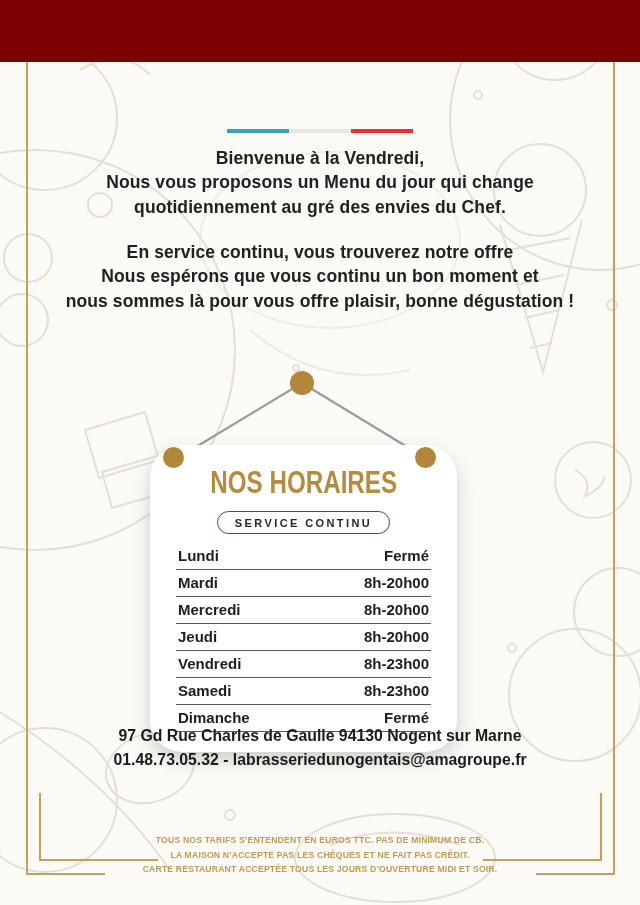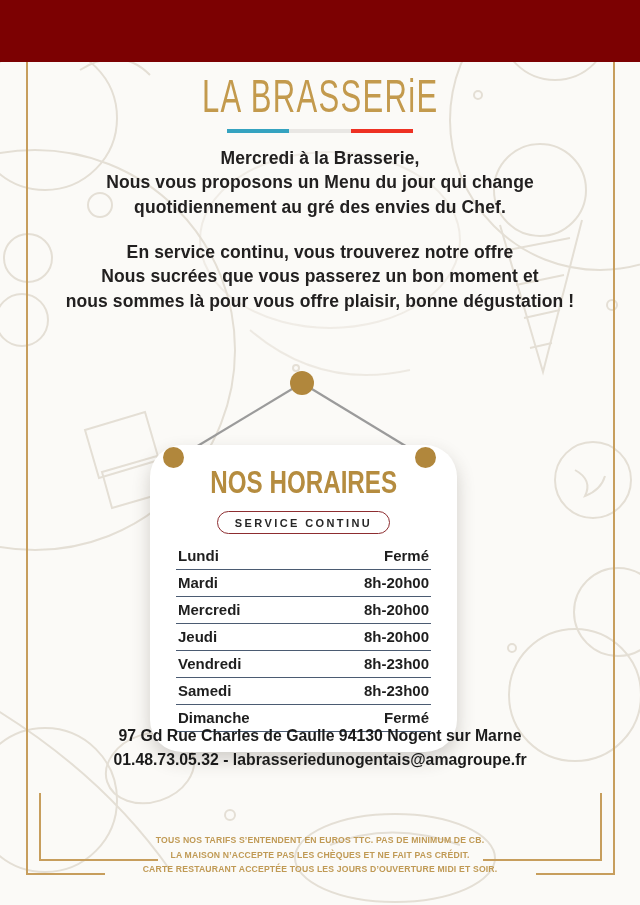--- a/index.html
+++ b/index.html
@@ -148,37 +148,34 @@
     <span class="fl-h"></span>
     <span class="fr-h"></span>
     <span class="fli-v"></span>
     <span class="fri-v"></span>
     <span class="fli-h"></span>
     <span class="fri-h"></span>
   </div>
 
   <header class="band"></header>
 
-  <div class="brand-title">
-    <span class="squeeze">LA BRASSERiE</span>
-  </div>
   <div class="flag">
     <i class="b"></i>
     <i class="w"></i>
     <i class="r"></i>
   </div>
 
   <section class="intro">
-    <div>Mercredi à la Brasserie,</div>
+    <div>Bienvenue à la Vendredi,</div>
     <div>Nous vous proposons un Menu du jour qui change</div>
     <div>quotidiennement au gré des envies du Chef.</div>
   </section>
   <section class="offer">
     <div>En service continu, vous trouverez notre offre</div>
-    <div>Nous sucrées que vous passerez un bon moment et</div>
+    <div>Nous espérons que vous continu un bon moment et</div>
     <div>nous sommes là pour vous offre plaisir, bonne dégustation !</div>
   </section>
 
   <svg class="strings" viewBox="0 0 640 905">
     <line x1="302" y1="383" x2="176" y2="459" stroke="#9b9b9b" stroke-width="2.2"></line>
     <line x1="302" y1="383" x2="427" y2="459" stroke="#9b9b9b" stroke-width="2.2"></line>
   </svg>
   <div class="nail"></div>
 
   <div class="card">

